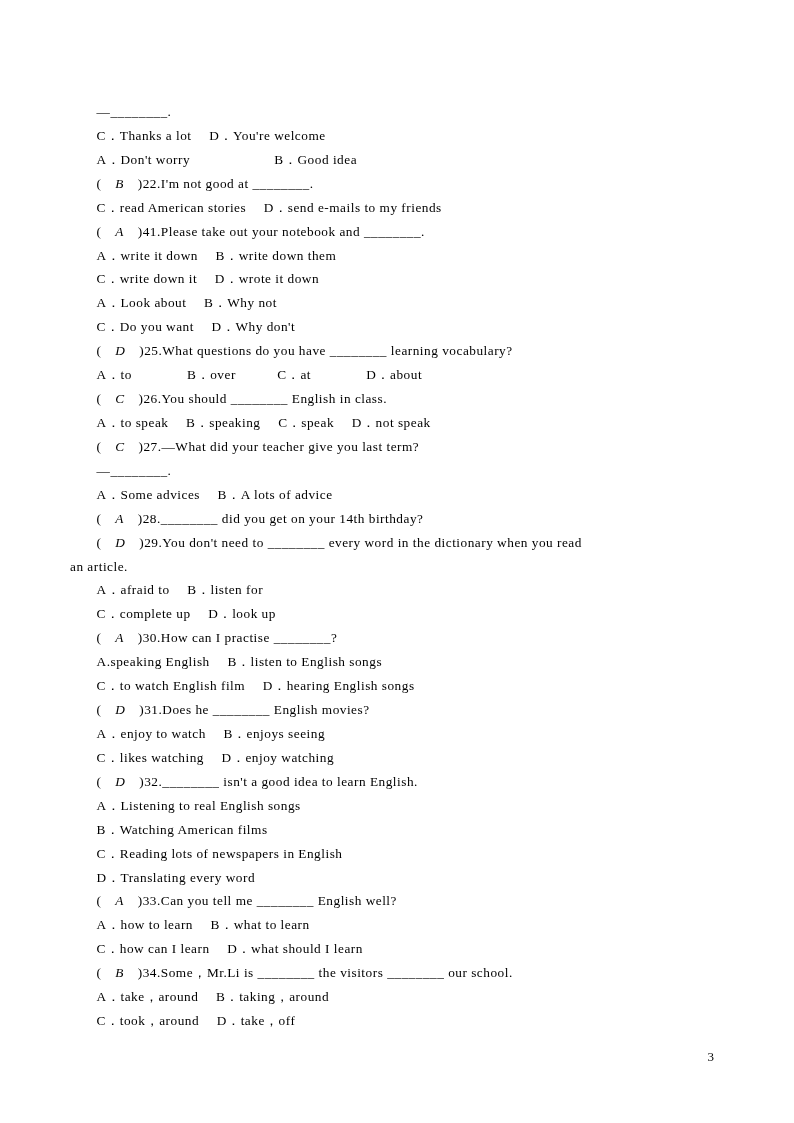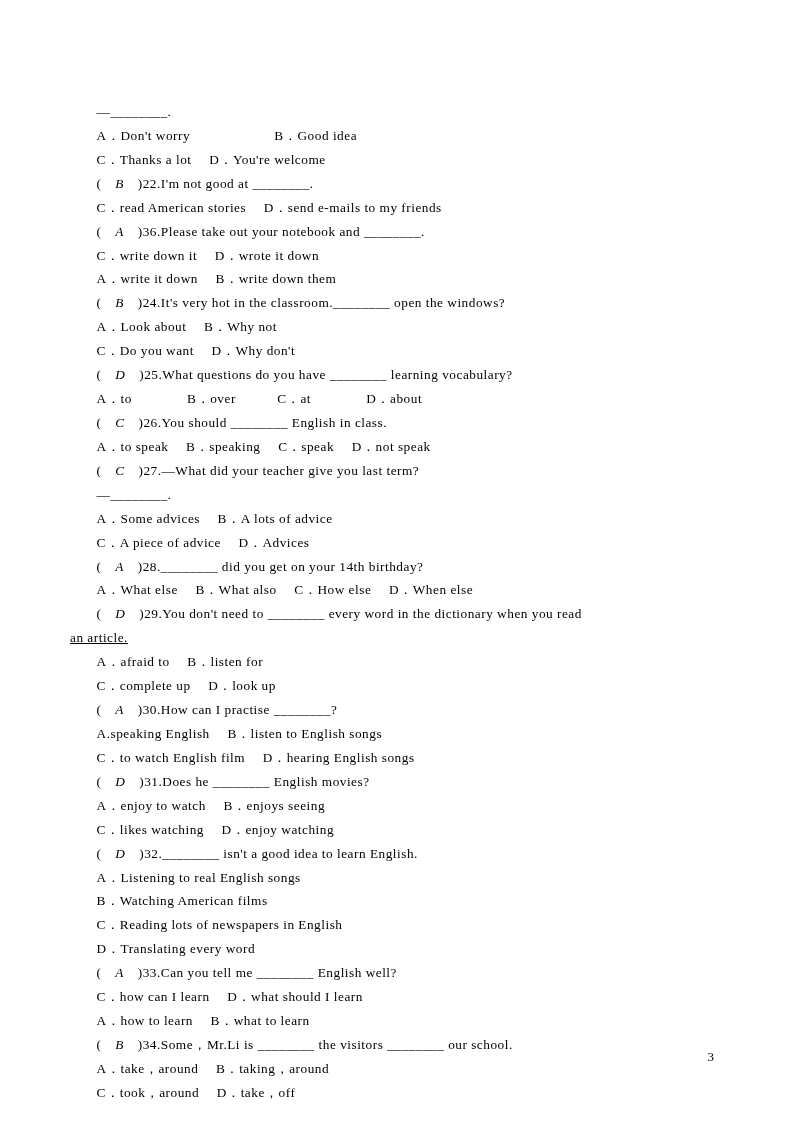--- a/index.html
+++ b/index.html
@@ -15,62 +15,59 @@
     position: relative;
   }
   .page {
     padding: 100px 70px 0 70px;
   }
   .line {
     white-space: pre;
     letter-spacing: 0.5px;
   }
   .indent1 { padding-left: 2em; }
-  .no-indent { padding-left: 0; text-decoration: underline; }
+  .no-indent { padding-left: 0; }
   .ans-italic { font-style: italic; }
   .page-num {
     position: absolute;
     bottom: 55px;
     right: 80px;
     font-size: 13px;
   }
 </style>
 </head>
 <body>
 
 <div class="page">
 
 <div class="line indent1">—________.</div>
+<div class="line indent1"><span>C．Thanks a lot</span>　 <span>D．You're welcome</span></div>
 <div class="line indent1"><span>A．Don't worry</span>　　　　　    <span>B．Good idea</span></div>
-<div class="line indent1"><span>C．Thanks a lot</span>　 <span>D．You're welcome</span></div>
 
 <div class="line indent1">(　<span class="ans-italic">B</span>　<span>)22.</span><span>I'm not good at ________.</span></div>
 <div class="line indent1"><span>C．read American stories</span>　 <span>D．send e-mails to my friends</span></div>
 
-<div class="line indent1">(　<span class="ans-italic">A</span>　<span>)36.</span><span>Please take out your notebook and ________.</span></div>
+<div class="line indent1">(　<span class="ans-italic">A</span>　<span>)41.</span><span>Please take out your notebook and ________.</span></div>
+<div class="line indent1"><span>A．write it down</span>　 <span>B．write down them</span></div>
 <div class="line indent1"><span>C．write down it</span>　 <span>D．wrote it down</span></div>
-<div class="line indent1"><span>A．write it down</span>　 <span>B．write down them</span></div>
 
-<div class="line indent1">(　<span class="ans-italic">B</span>　<span>)24.</span><span>It's very hot in the classroom.________ open the windows?</span></div>
 <div class="line indent1"><span>A．Look about</span>　 <span>B．Why not</span></div>
 <div class="line indent1"><span>C．Do you want</span>　 <span>D．Why don't</span></div>
 
 <div class="line indent1">(　<span class="ans-italic">D</span>　<span>)25.</span><span>What questions do you have ________ learning vocabulary?</span></div>
 <div class="line indent1"><span>A．to</span>　　　　<span>B．over</span>　　　<span>C．at</span>　　　　<span>D．about</span></div>
 
 <div class="line indent1">(　<span class="ans-italic">C</span>　<span>)26.</span><span>You should ________ English in class.</span></div>
 <div class="line indent1"><span>A．to speak</span>　 <span>B．speaking</span>　 <span>C．speak</span>　 <span>D．not speak</span></div>
 
 <div class="line indent1">(　<span class="ans-italic">C</span>　<span>)27.</span><span>—What did your teacher give you last term?</span></div>
 <div class="line indent1">—________.</div>
 <div class="line indent1"><span>A．Some advices</span>　 <span>B．A lots of advice</span></div>
-<div class="line indent1"><span>C．A piece of advice</span>　 <span>D．Advices</span></div>
 
 <div class="line indent1">(　<span class="ans-italic">A</span>　<span>)28.</span><span>________ did you get on your 14th birthday?</span></div>
-<div class="line indent1"><span>A．What else</span>　 <span>B．What also</span>　 <span>C．How else</span>　 <span>D．When else</span></div>
 
 <div class="line indent1">(　<span class="ans-italic">D</span>　<span>)29.</span><span>You don't need to ________ every word in the dictionary when you read</span></div>
 <div class="line no-indent">an article.</div>
 <div class="line indent1"><span>A．afraid to</span>　 <span>B．listen for</span></div>
 <div class="line indent1"><span>C．complete up</span>　 <span>D．look up</span></div>
 
 <div class="line indent1">(　<span class="ans-italic">A</span>　<span>)30.</span><span>How can I practise ________?</span></div>
 <div class="line indent1"><span>A.speaking English</span>　 <span>B．listen to English songs</span></div>
 <div class="line indent1"><span>C．to watch English film</span>　 <span>D．hearing English songs</span></div>
 
@@ -78,22 +75,22 @@
 <div class="line indent1"><span>A．enjoy to watch</span>　 <span>B．enjoys seeing</span></div>
 <div class="line indent1"><span>C．likes watching</span>　 <span>D．enjoy watching</span></div>
 
 <div class="line indent1">(　<span class="ans-italic">D</span>　<span>)32.</span><span>________ isn't a good idea to learn English.</span></div>
 <div class="line indent1">A．Listening to real English songs</div>
 <div class="line indent1">B．Watching American films</div>
 <div class="line indent1">C．Reading lots of newspapers in English</div>
 <div class="line indent1">D．Translating every word</div>
 
 <div class="line indent1">(　<span class="ans-italic">A</span>　<span>)33.</span><span>Can you tell me ________ English well?</span></div>
+<div class="line indent1"><span>A．how to learn</span>　 <span>B．what to learn</span></div>
 <div class="line indent1"><span>C．how can I learn</span>　 <span>D．what should I learn</span></div>
-<div class="line indent1"><span>A．how to learn</span>　 <span>B．what to learn</span></div>
 
 <div class="line indent1">(　<span class="ans-italic">B</span>　<span>)34.</span><span>Some，Mr.Li is ________ the visitors ________ our school.</span></div>
 <div class="line indent1"><span>A．take，around</span>　 <span>B．taking，around</span></div>
 <div class="line indent1"><span>C．took，around</span>　 <span>D．take，off</span></div>
 
 </div>
 
 <div class="page-num">3</div>
 
 </body></html>

